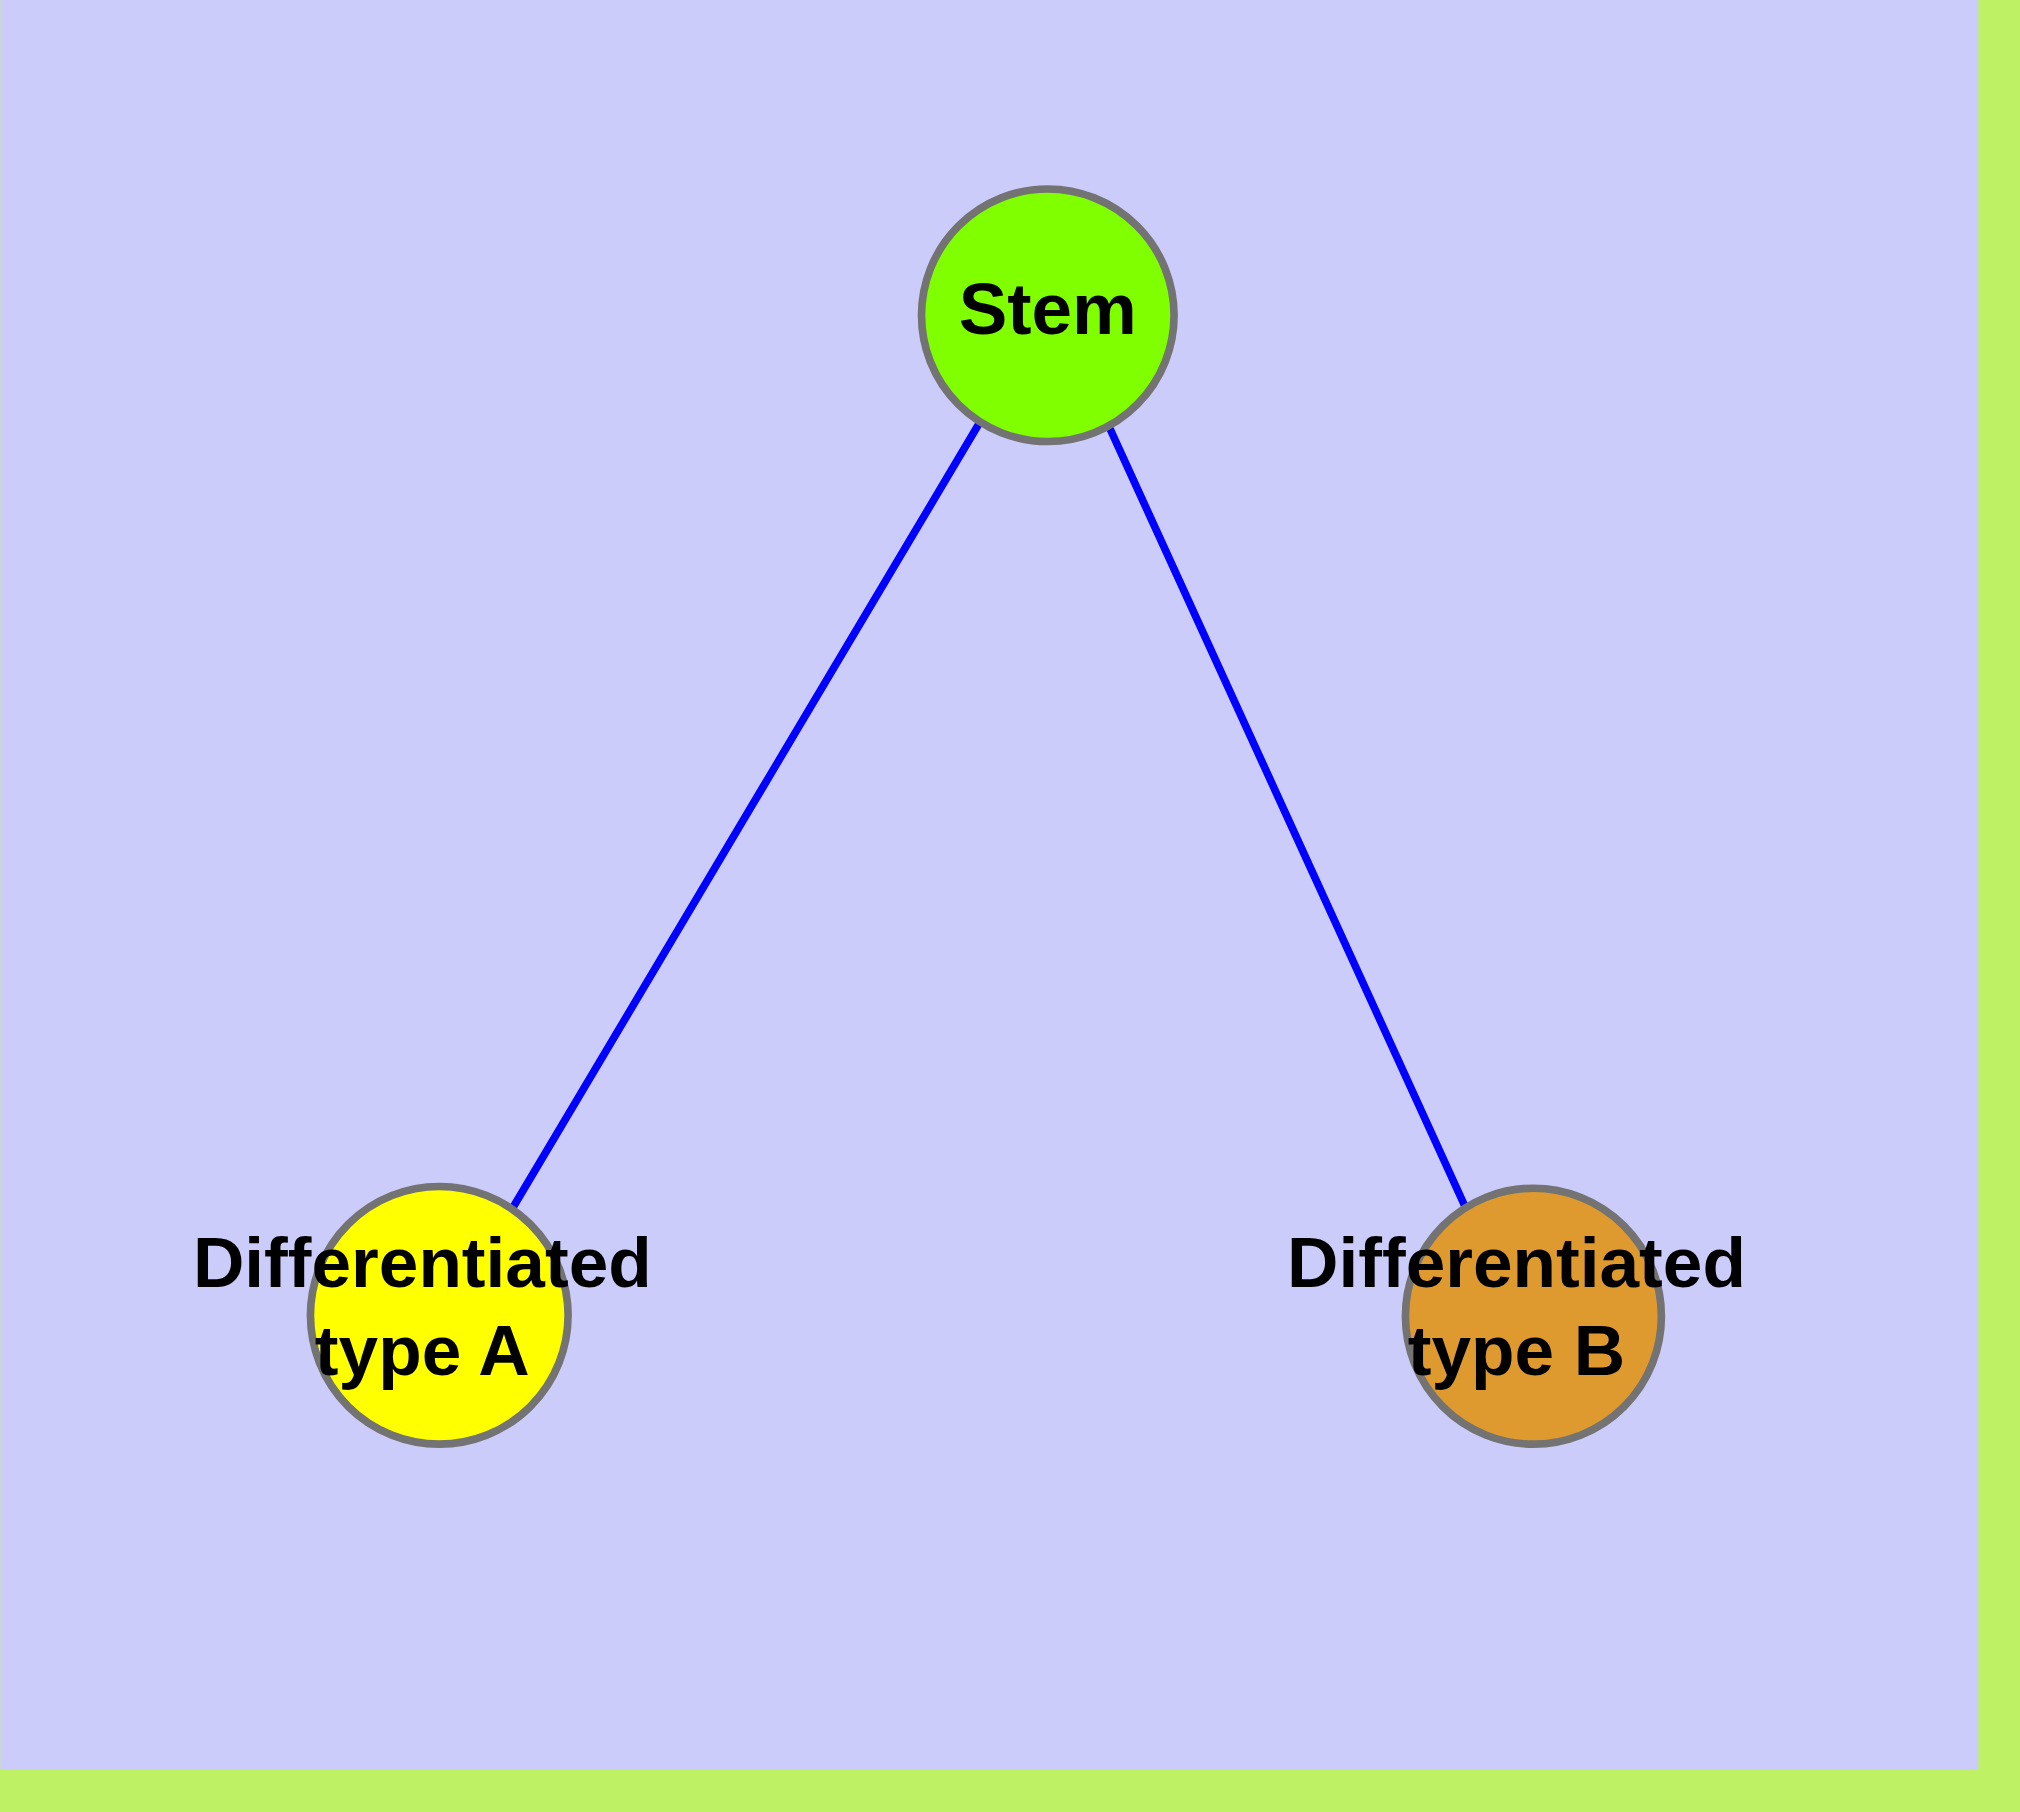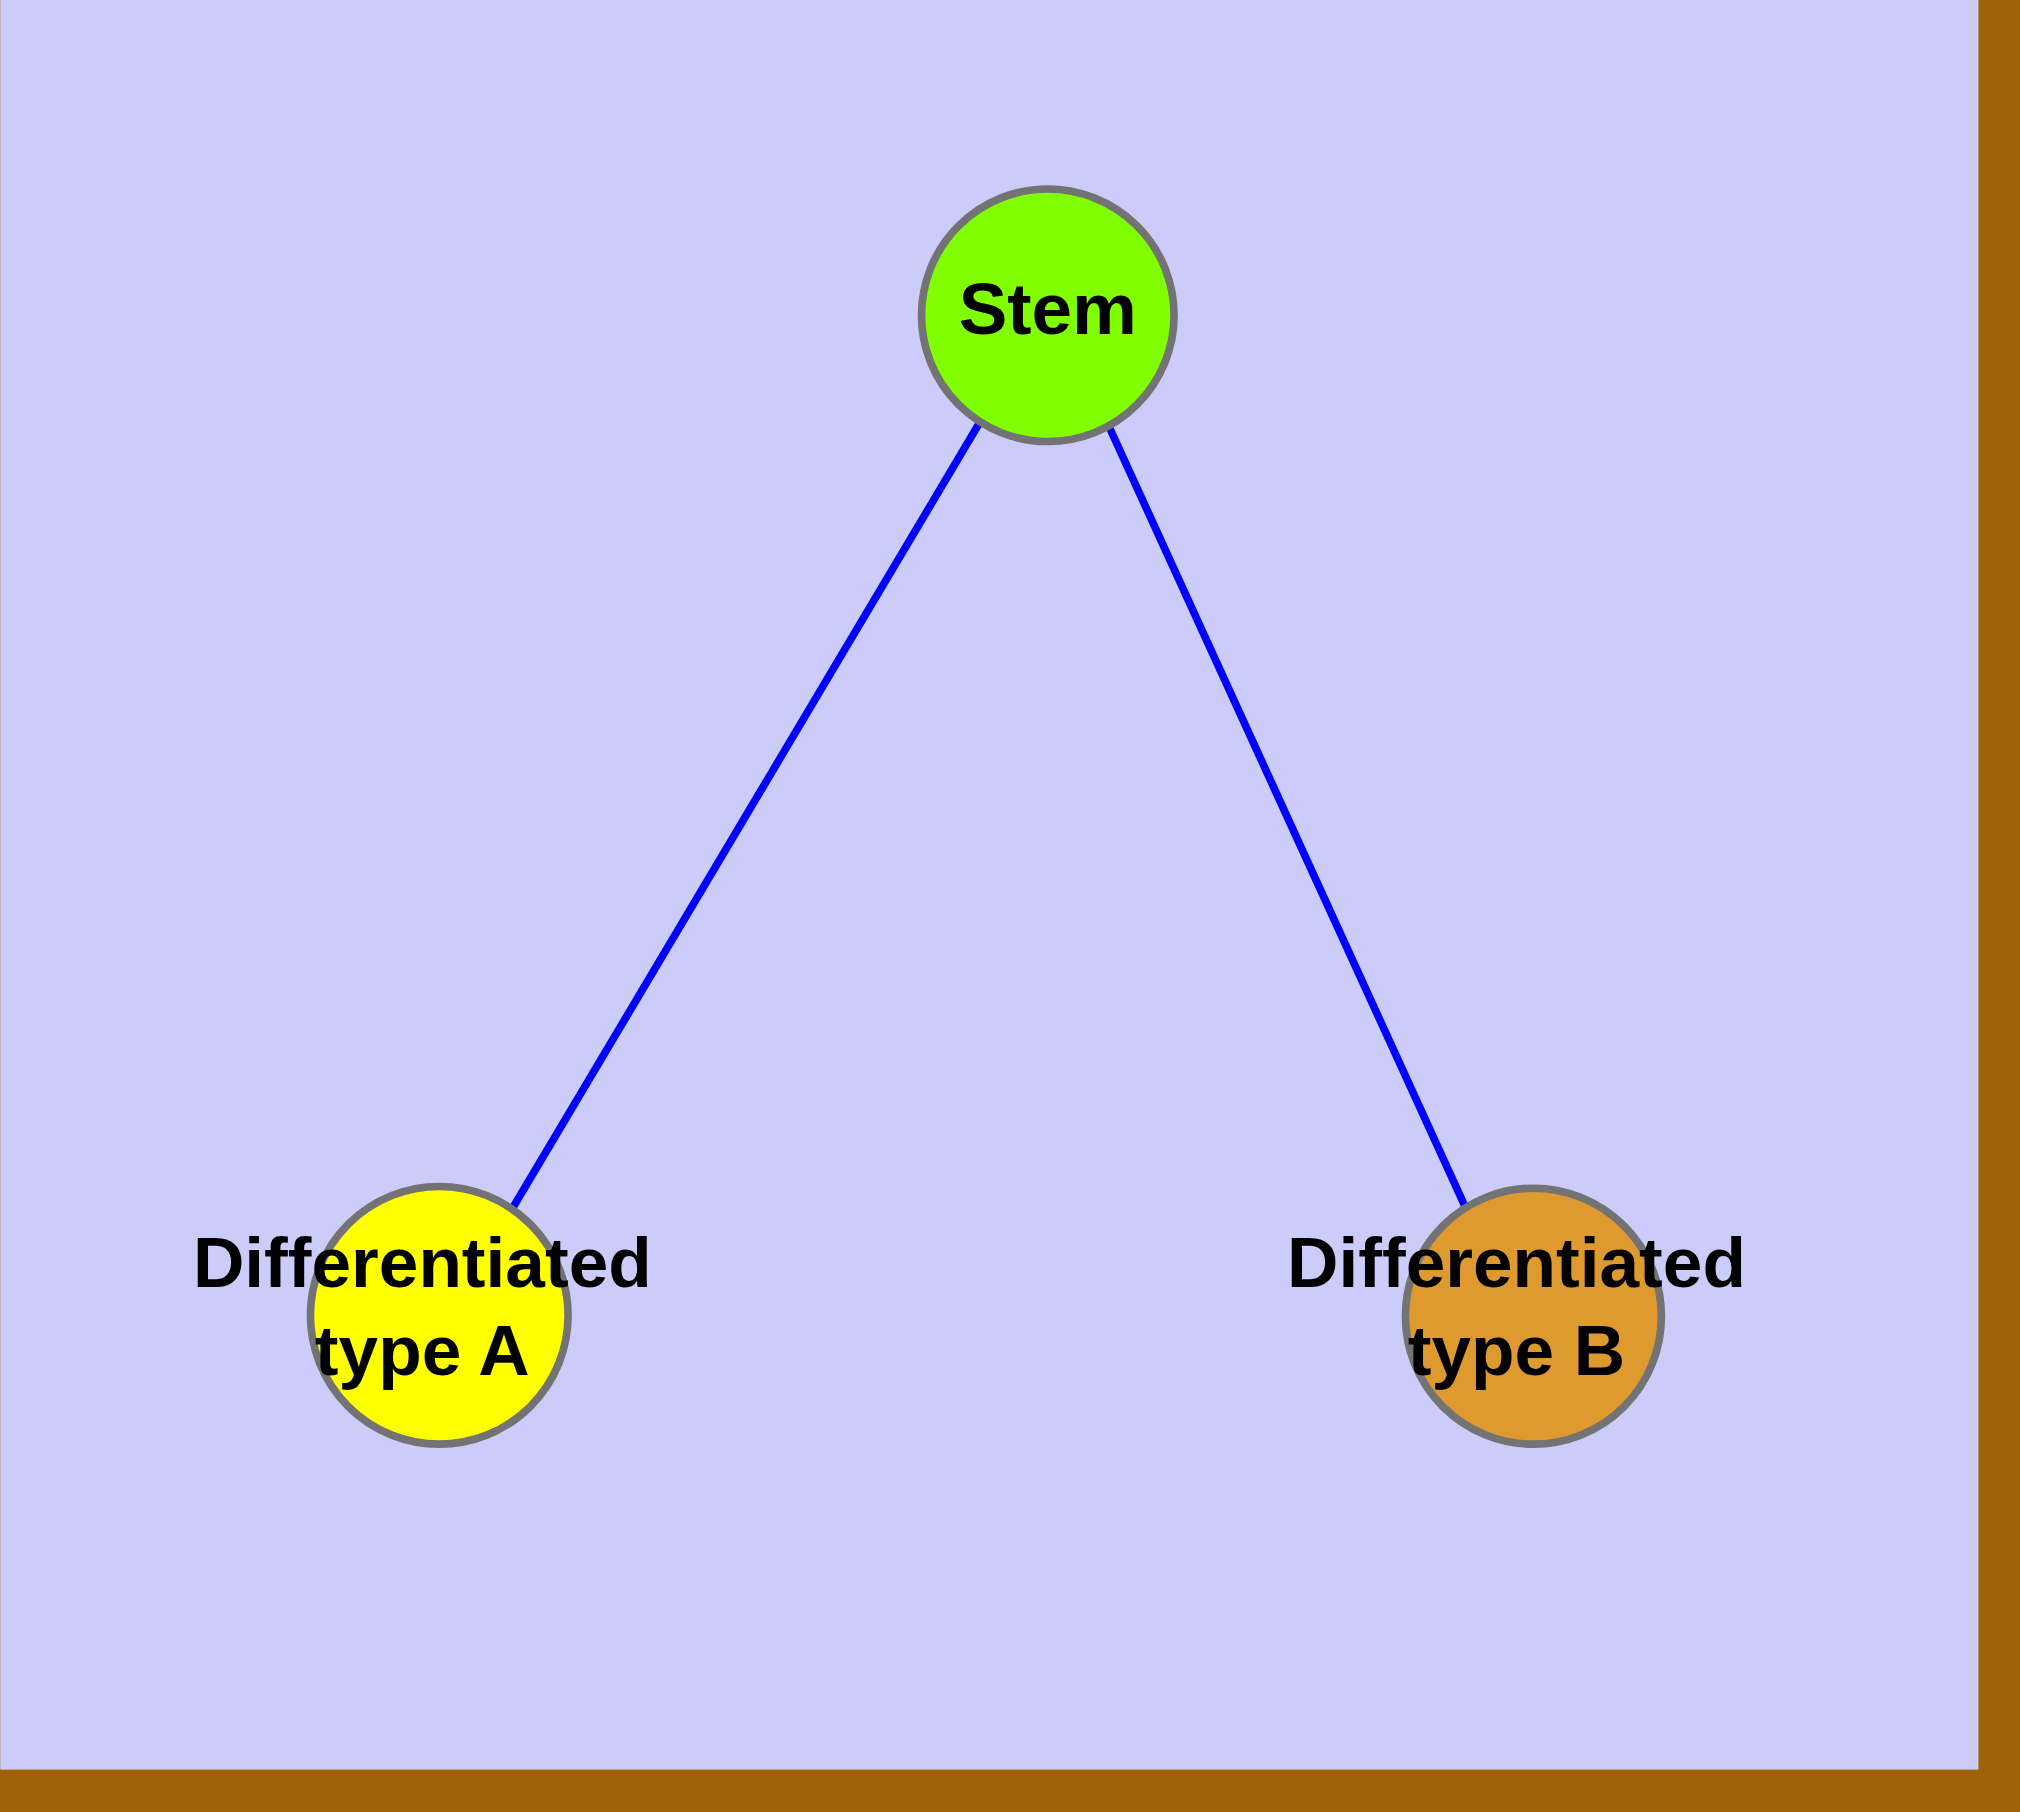--- a/index.html
+++ b/index.html
@@ -9,21 +9,21 @@
     background: #ffffff;
   }
   body {
     font-family: "Liberation Sans", sans-serif;
   }
   #canvas-wrap {
     position: relative;
     width: 2021px;
     height: 1812px;
     overflow: hidden;
-    background: #a16207;
+    background: #bef264;
   }
   #graph-svg {
     position: absolute;
     left: 0;
     top: 0;
     width: 2021px;
     height: 1812px;
     display: block;
   }
   .node-circle {

